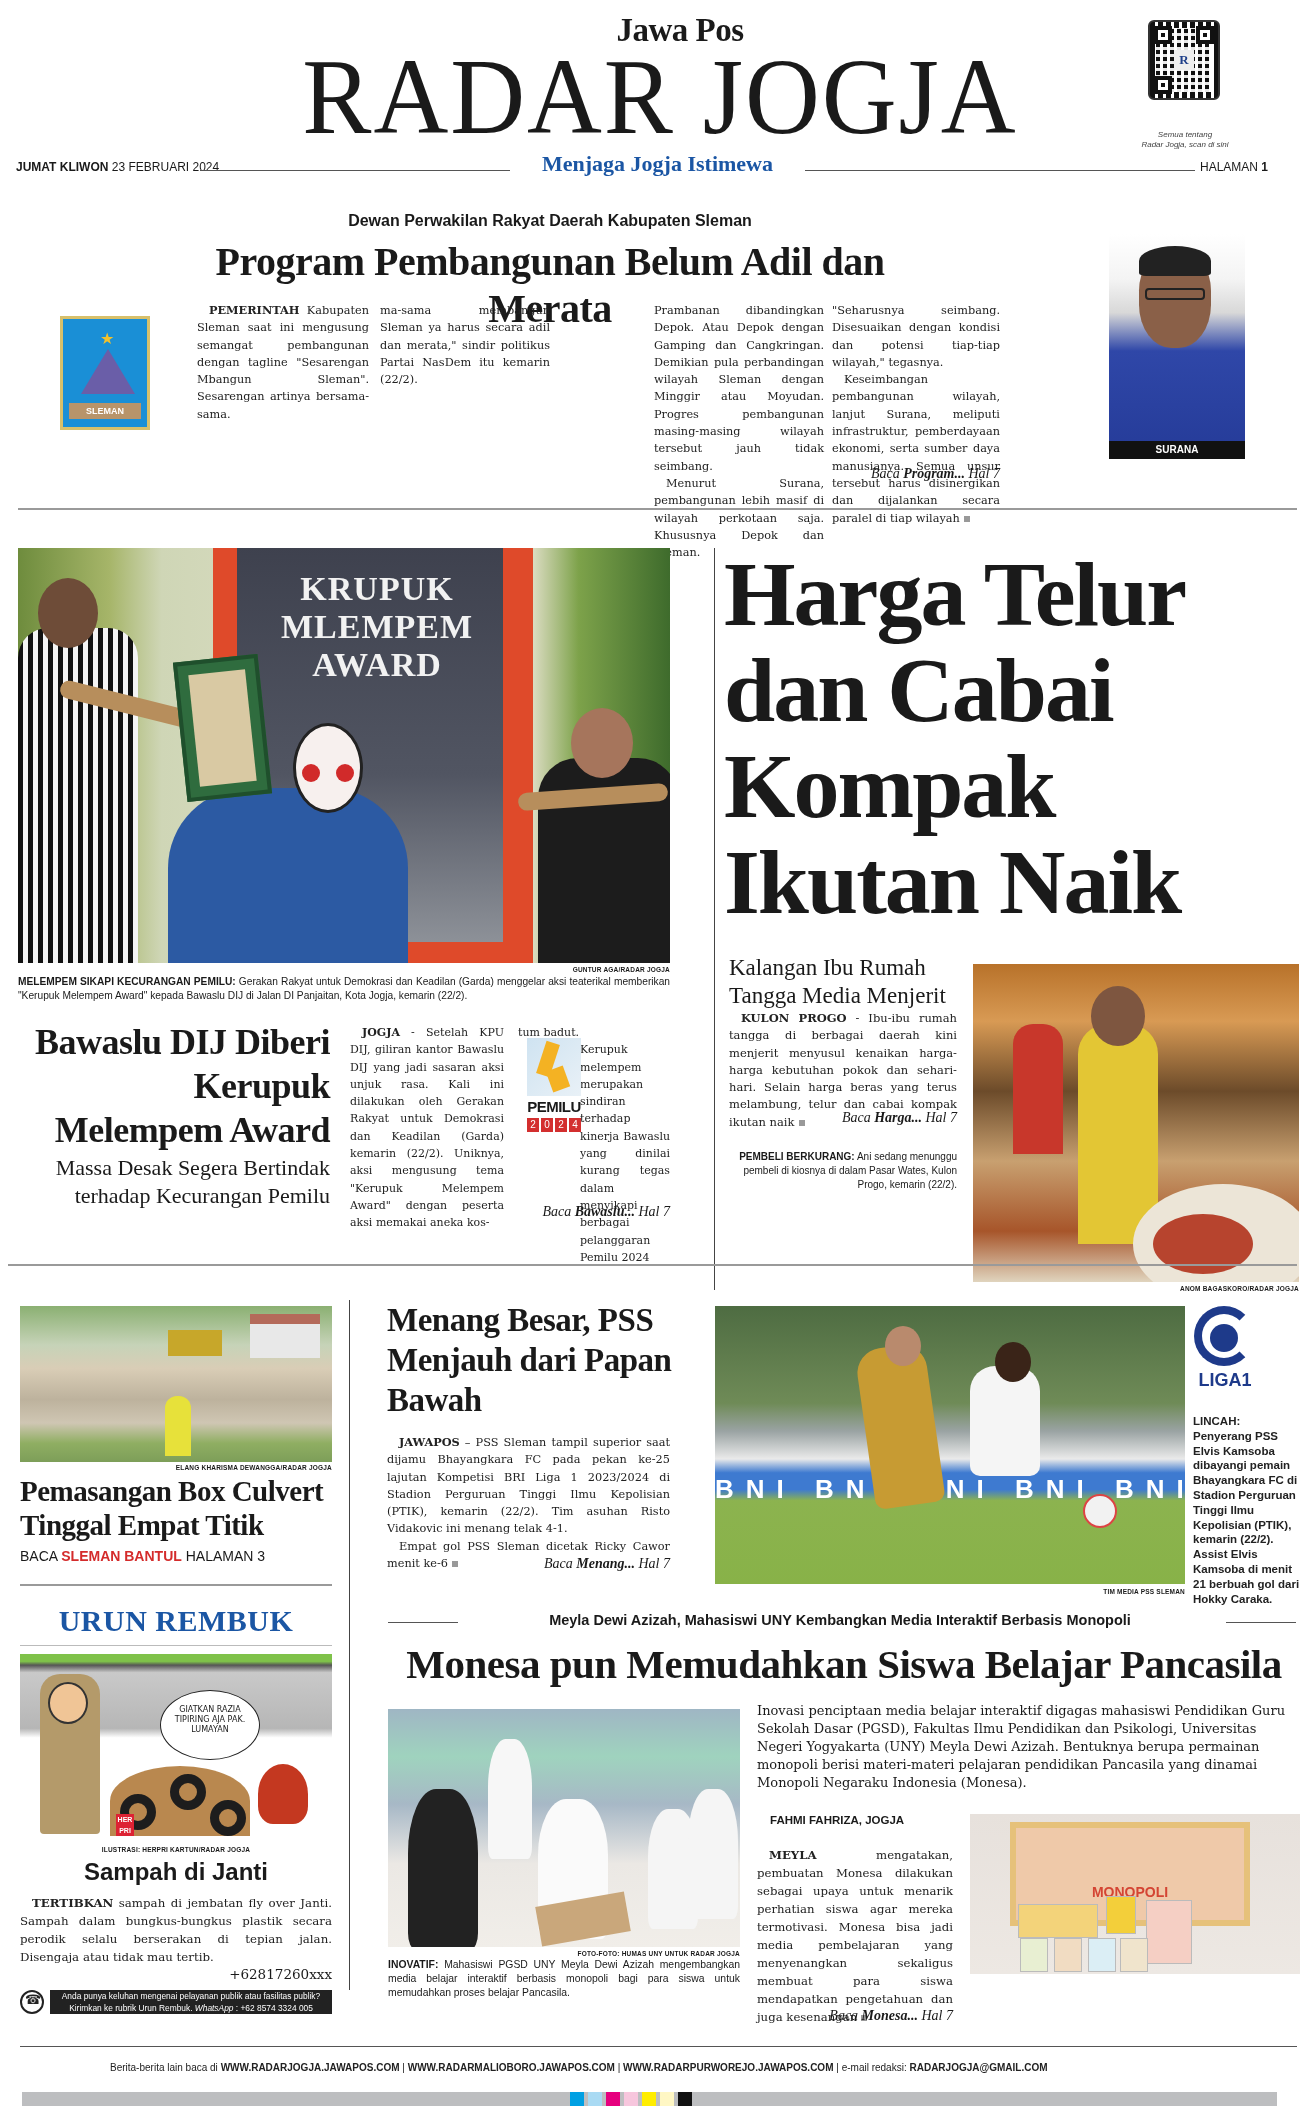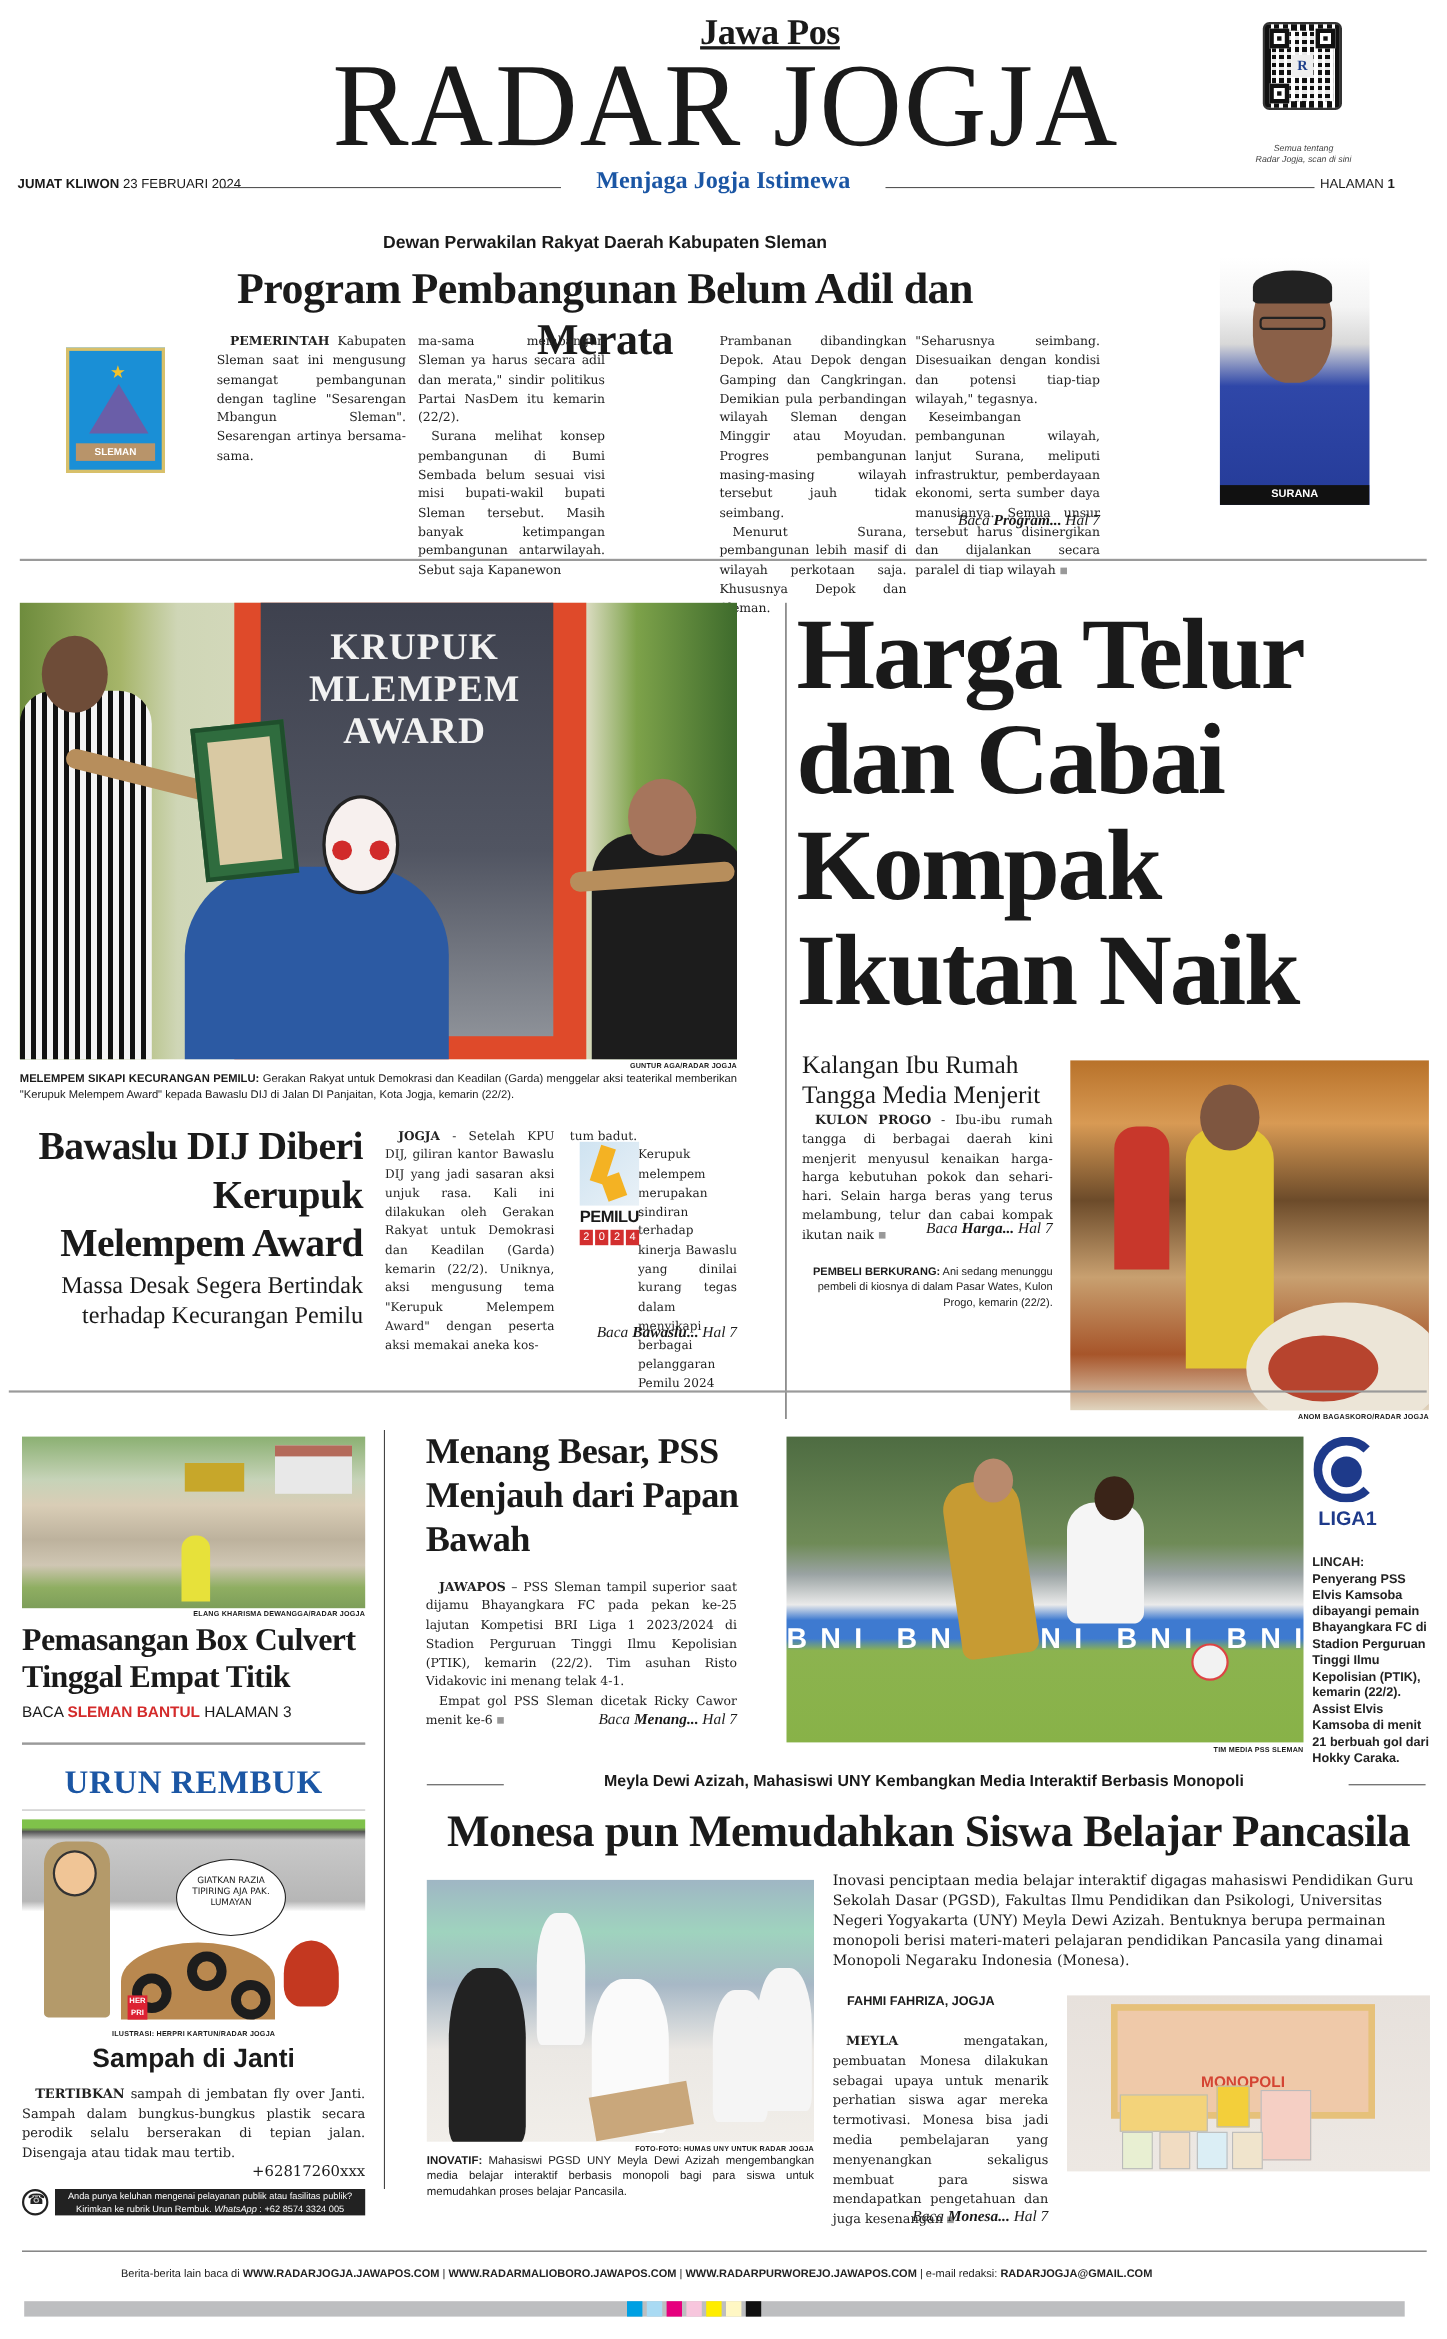--- a/index.html
+++ b/index.html
@@ -5,21 +5,21 @@
   * { box-sizing: border-box; margin: 0; padding: 0; }
   body { width: 1315px; height: 2126px; background: #ffffff; position: relative; overflow: hidden; color: #1a1a1a; font-family: "DejaVu Serif", serif; }
   .abs { position: absolute; }
   .serif { font-family: "DejaVu Serif", serif; }
   .cond { font-family: "Liberation Serif", serif; }
   .sans { font-family: "Liberation Sans", sans-serif; }
   .hr { position: absolute; height: 2px; background: #9a9a9a; }
   .vr { position: absolute; width: 1px; background: #444; }
 
   
-  .jawapos { left: 600px; top: 12px; width: 200px; text-align: center; font-family: "Liberation Serif", serif; font-weight: bold; font-size: 33px; letter-spacing: -0.5px; text-decoration: underline; }
+  .jawapos { left: 580px; top: 12px; width: 200px; text-align: center; font-family: "Liberation Serif", serif; font-weight: bold; font-size: 33px; letter-spacing: -0.5px; }
   .masthead { left: 240px; top: 38px; width: 840px; text-align: center; font-family: "Liberation Serif", serif; font-size: 108px; line-height: 118px; letter-spacing: 2px; transform: scaleX(0.96); }
   .qr { left: 1148px; top: 20px; width: 72px; height: 80px; border: 2px solid #333; border-radius: 6px; background: repeating-linear-gradient(90deg, #111 0 5px, #fff 5px 8px), #fff; }
   .qr-inner { position: absolute; inset: 6px; background:
       repeating-linear-gradient(0deg, rgba(255,255,255,0.9) 0 3px, transparent 3px 7px),
       repeating-linear-gradient(90deg, #111 0 4px, #fff 4px 7px); }
   .qr-finder { position: absolute; width: 18px; height: 18px; border: 4px solid #111; background: #fff; }
   .qr-finder::after { content: ""; position: absolute; inset: 3px; background: #111; }
   .qr-center { position: absolute; left: 24px; top: 28px; width: 20px; height: 20px; background: #eee; color: #1e3f8a; font-size: 13px; font-weight: bold; text-align: center; line-height: 20px; font-family: "Liberation Serif", serif; }
   .qr-caption { left: 1120px; top: 130px; width: 130px; text-align: center; font-family: "Liberation Sans", sans-serif; font-style: italic; font-size: 8px; line-height: 10px; color: #444; }
   .dateline { left: 16px; top: 160px; font-family: "Liberation Sans", sans-serif; font-size: 12px; }
@@ -163,21 +163,20 @@
   <div class="star">★</div>
   <div class="mtn"></div>
   <div class="ribbon">SLEMAN</div>
 </div>
 
 <div class="abs body-col" style="left:197px;top:302px;width:172px;">
   <p><b>PEMERINTAH</b> <span>Kabupaten Sleman saat ini mengusung semangat pembangunan dengan tagline "Sesarengan Mbangun Sleman". Sesarengan artinya bersama-sama.</span></p>
 </div>
 <div class="abs body-col" style="left:380px;top:302px;width:170px;">
   <p style="text-indent:0">ma-sama membangun Sleman ya harus secara adil dan merata," sindir politikus Partai NasDem itu kemarin (22/2).</p>
-  <p>Surana melihat konsep pembangunan di Bumi Sembada belum sesuai visi misi bupati-wakil bupati Sleman tersebut. Masih banyak ketimpangan pembangunan antarwilayah. Sebut saja Kapanewon</p>
 </div>
 <div class="abs body-col" style="left:654px;top:302px;width:170px;">
   <p style="text-indent:0">Prambanan dibandingkan Depok. Atau Depok dengan Gamping dan Cangkringan. Demikian pula perbandingan wilayah Sleman dengan Minggir atau Moyudan. Progres pembangunan masing-masing wilayah tersebut jauh tidak seimbang.</p>
   <p>Menurut Surana, pembangunan lebih masif di wilayah perkotaan saja. Khususnya Depok dan Sleman.</p>
 </div>
 <div class="abs body-col" style="left:832px;top:302px;width:168px;">
   <p style="text-indent:0">"Seharusnya seimbang. Disesuaikan dengan kondisi dan potensi tiap-tiap wilayah," tegasnya.</p>
   <p><span>Keseimbangan pembangunan wilayah, lanjut Surana, meliputi infrastruktur, pemberdayaan ekonomi, serta sumber daya manusianya. Semua unsur tersebut harus disinergikan dan dijalankan secara paralel di tiap wilayah</span><span class="end-square"></span></p>
 </div>
 <div class="abs readmore" style="left:832px;top:466px;width:168px;">

